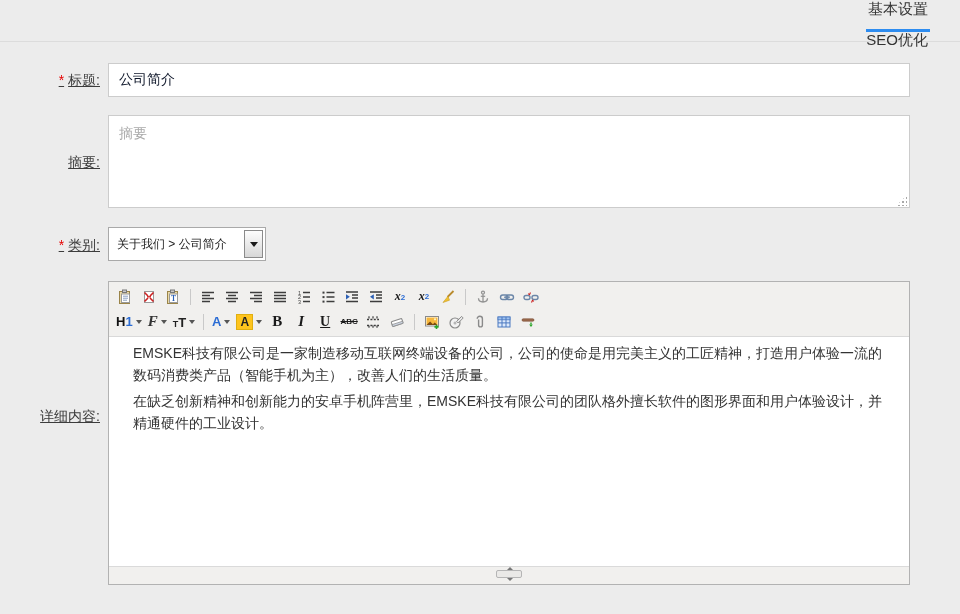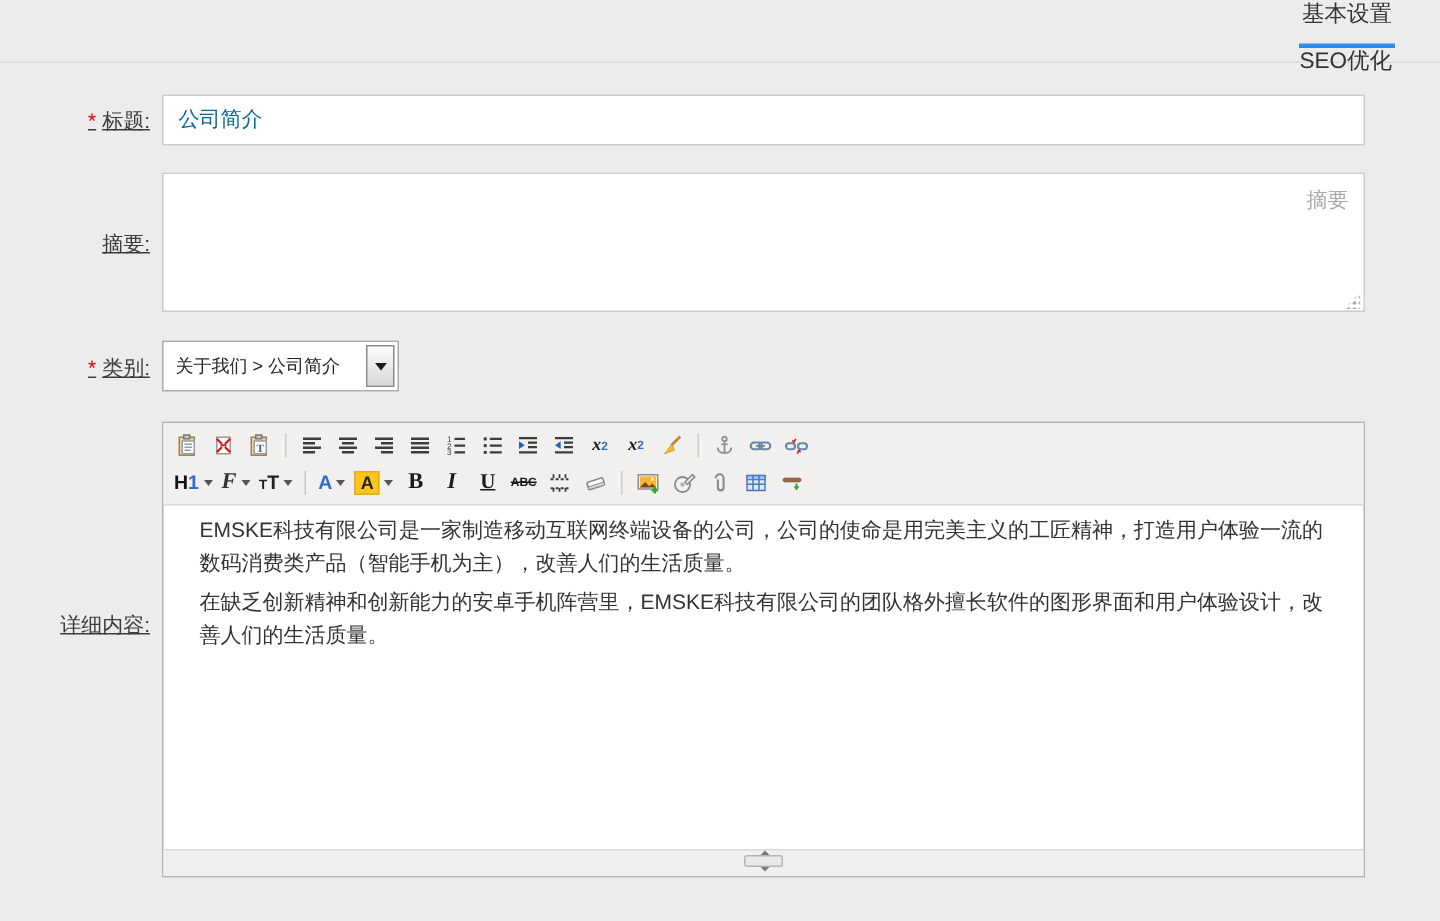--- a/index.html
+++ b/index.html
@@ -31,31 +31,30 @@
   .row-label{
     position:absolute;left:0;width:100px;text-align:right;
     font-size:14px;color:#3c3c3c;line-height:16px;white-space:nowrap;text-decoration:underline;
   }
   .req{color:var(--req,#e60000);margin-right:4px;font-size:14px;}
 
   
   .title-input{
     position:absolute;left:108px;top:63px;width:802px;height:34px;
     box-sizing:border-box;border:1px solid #ccc;background:#fff;
-    padding:0 10px;font-size:14px;color:#0369a1;
+    padding:0 10px;font-size:14px;color:#0f172a;
     font-family:"Liberation Sans","DejaVu Sans",sans-serif;outline:none;
   }
 
   
   .summary-ta{
     position:absolute;left:108px;top:115px;width:802px;height:93px;
     box-sizing:border-box;border:1px solid #ccc;background:#fff;
     padding:9px 10px;font-size:14px;color:#333;resize:none;outline:none;
     font-family:"Liberation Sans","DejaVu Sans",sans-serif;
-    text-align:right;
   }
   .summary-ta::placeholder{color:#a9a9a9;}
   .ta-grip{
     position:absolute;left:896px;top:195px;width:11px;height:11px;
     background-image:radial-gradient(#a8a8a8 1px,transparent 1.2px);
     background-size:4px 4px;background-position:1px 1px;
     clip-path:polygon(100% 0,100% 100%,0 100%);
     cursor:nwse-resize;
   }
 
@@ -380,21 +379,21 @@
               <rect x="2" y="4.8" width="12" height="2.4" rx="1.2" fill="#9c6b4e" stroke="#7a4a30" stroke-width="0.6"></rect>
               <path d="M11 8.4v2.2" stroke="#2aa52a" stroke-width="1.4"></path>
               <path d="M9.2 10.4h3.6L11 13z" fill="#2aa52a"></path>
             </svg>
           </span>
       </div>
     </div>
 
     <div class="ed-content">
       <p>EMSKE科技有限公司是一家制造移动互联网终端设备的公司，公司的使命是用完美主义的工匠精神，打造用户体验一流的数码消费类产品（智能手机为主），改善人们的生活质量。</p>
-      <p>在缺乏创新精神和创新能力的安卓手机阵营里，EMSKE科技有限公司的团队格外擅长软件的图形界面和用户体验设计，改善人们的生活质量。</p>
+      <p>在缺乏创新精神和创新能力的安卓手机阵营里，EMSKE科技有限公司的团队格外擅长软件的图形界面和用户体验设计，并精通硬件的工业设计。</p>
     </div>
 
     <div class="statusbar">
       <div class="ed-resize"></div>
     </div>
   </div>
 
 </div>
 
 </body></html>

